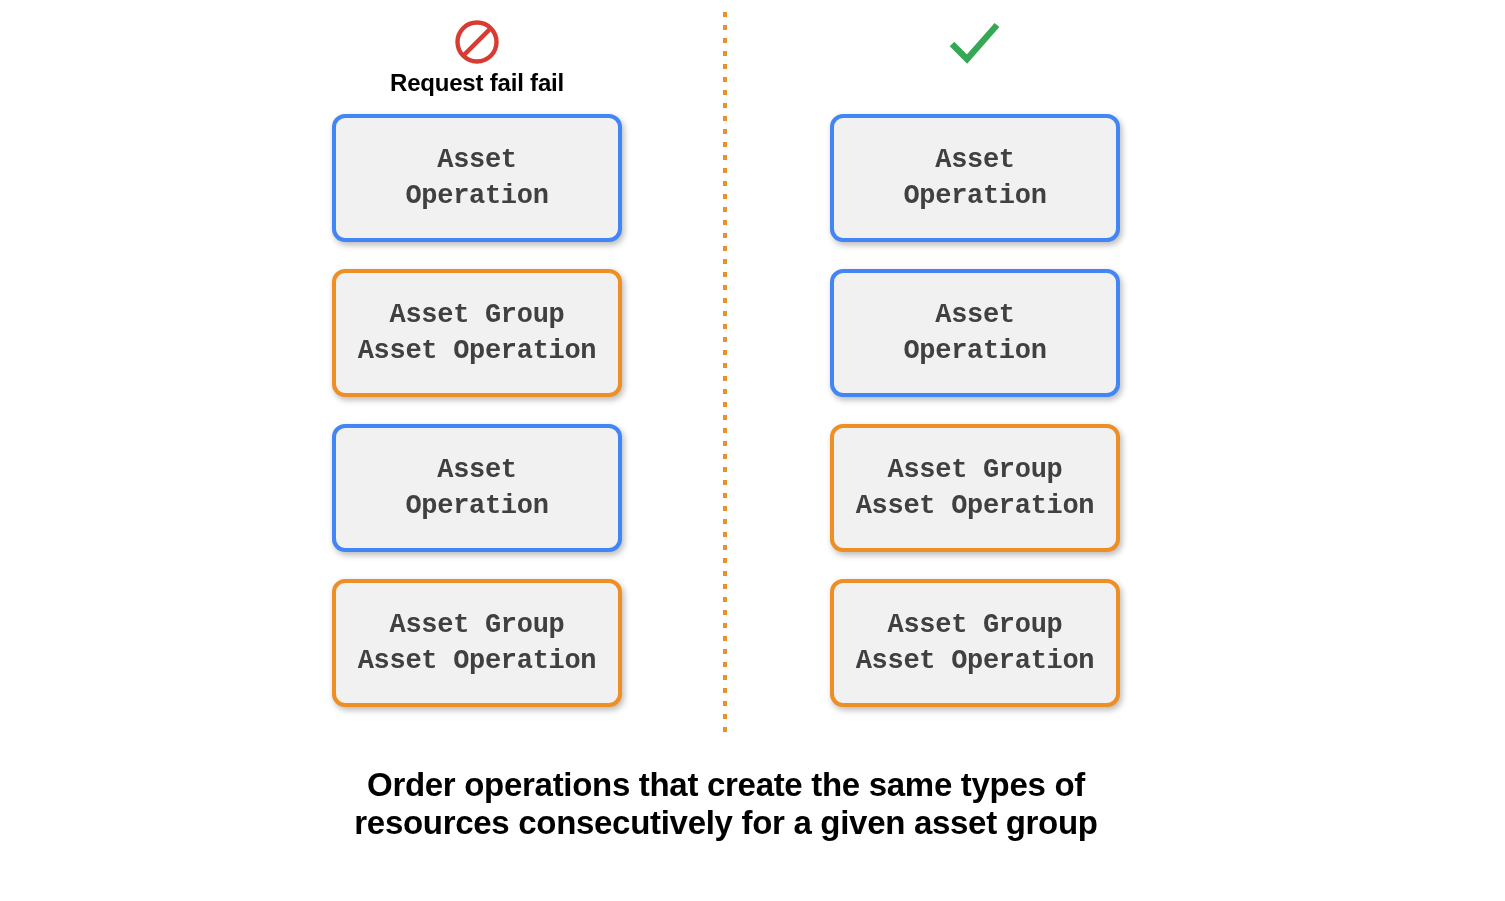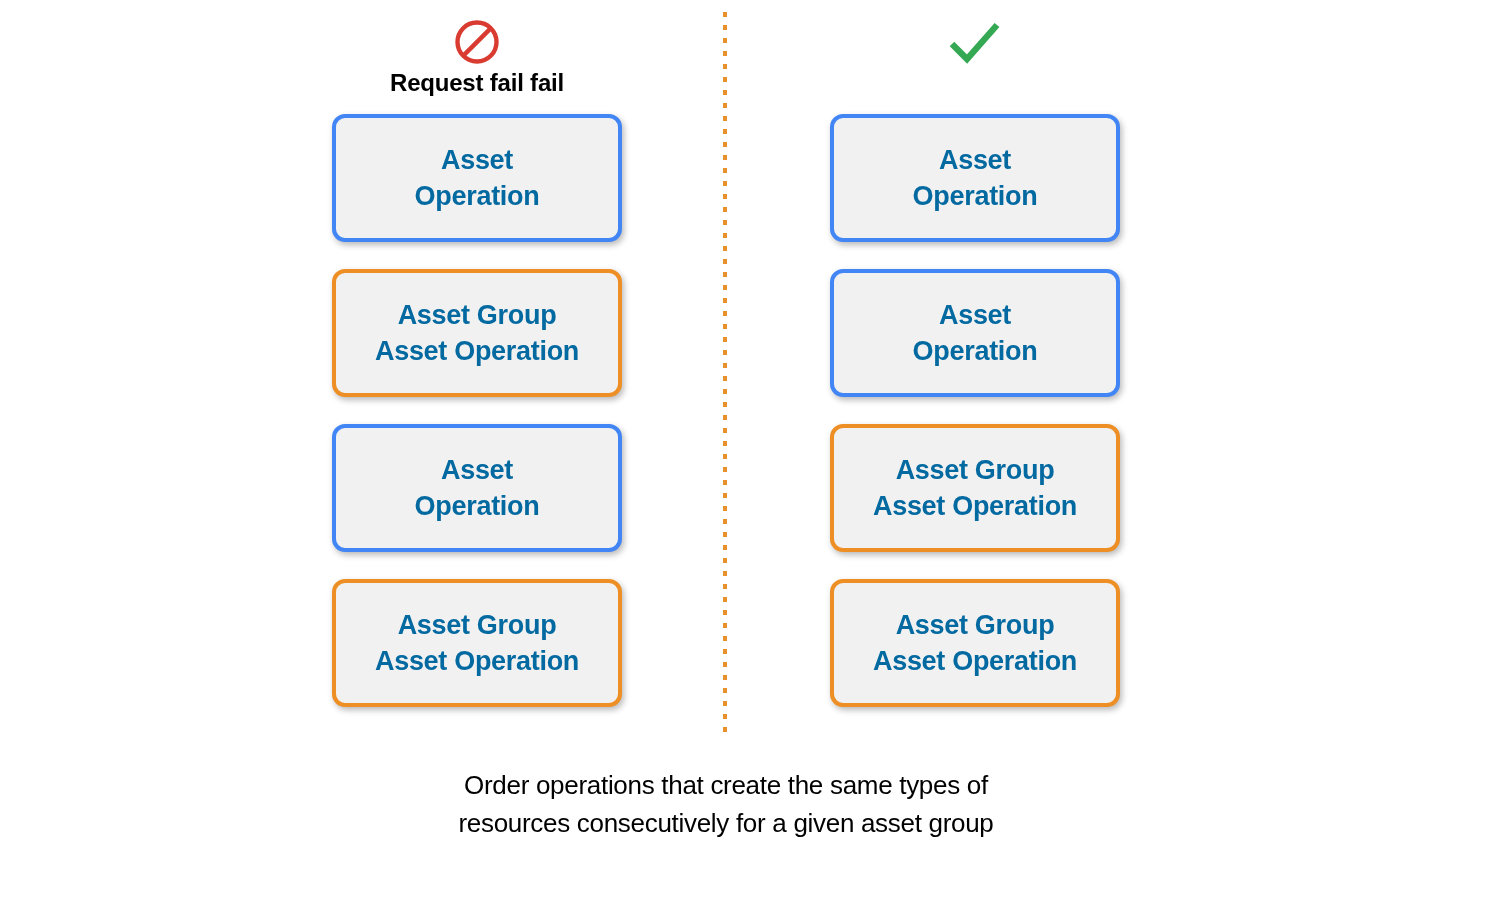--- a/index.html
+++ b/index.html
@@ -86,36 +86,37 @@
     justify-content: center;
     text-align: center;
   }
   .card:last-child { margin-bottom: 0; }
   .card.blue   { border-color: #4285F4; }
   .card.orange { border-color: #EE8F25; }
   .card-label {
     font-size: 27px;
     line-height: 36px;
     font-weight: bold;
-    color: #0369a1;
+    color: #404040;
     letter-spacing: -0.3px;
     white-space: pre-line;
     padding: 0 6px;
+    font-family: Liberation Mono, monospace;
   }
 
   
   .caption {
     position: absolute;
     left: 0;
     top: 766px;
     width: 1452px;
     text-align: center;
-    font-size: 26px;
+    font-size: 33px;
     line-height: 38px;
-    font-weight: normal;
+    font-weight: bold;
     color: #000000;
     letter-spacing: -0.3px;
     white-space: pre-line;
   }
 </style>
 </head>
 <body>
 
 <div id="canvas">
 

